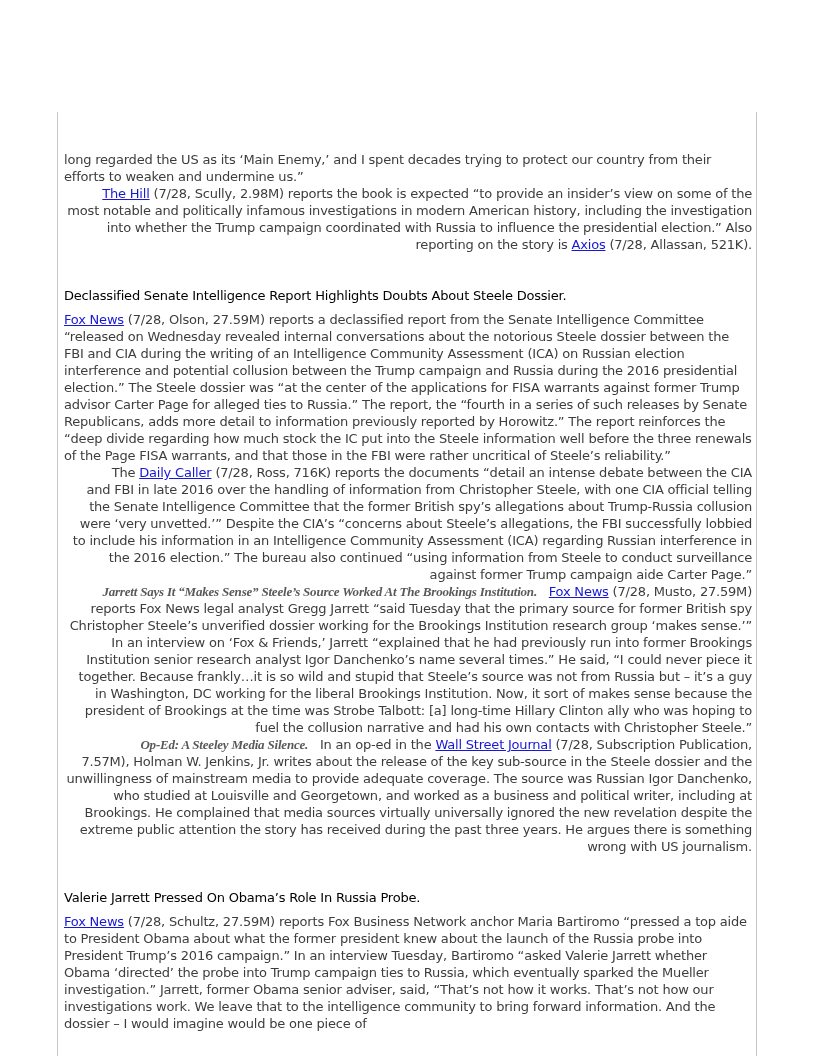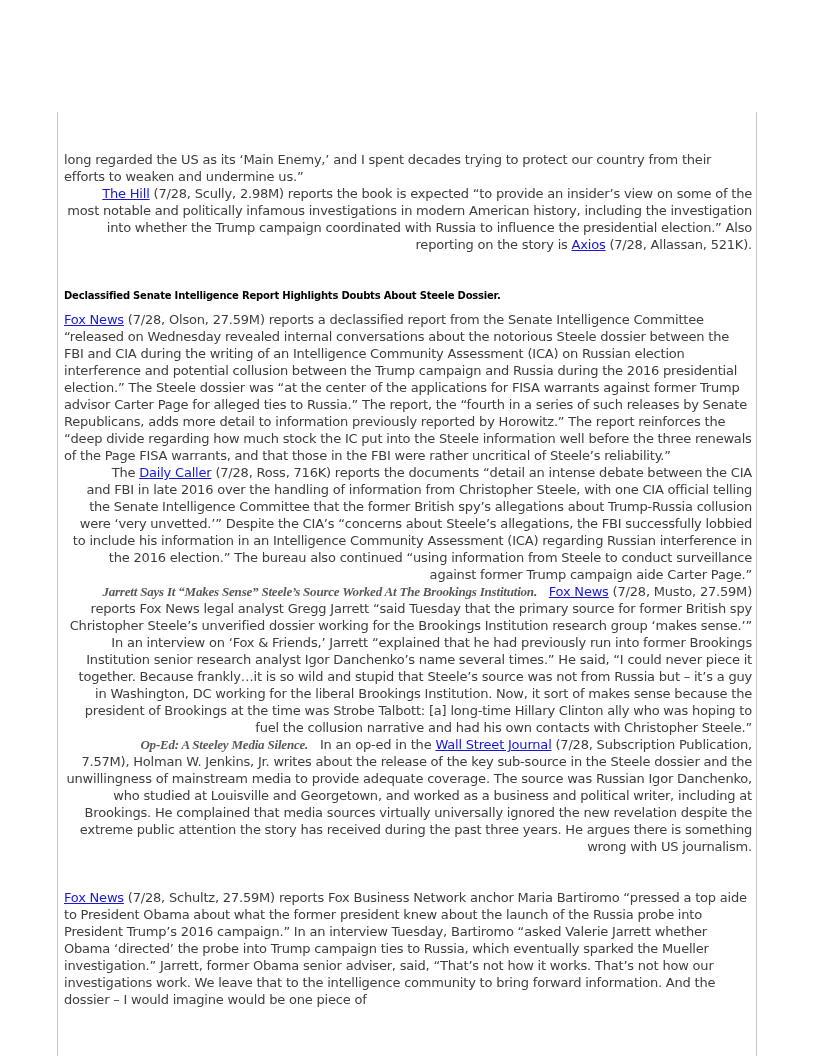--- a/index.html
+++ b/index.html
@@ -42,24 +42,24 @@
   }
   .para.indent { text-indent: 35px; text-align: right; }
   .lead {
     font-weight: bold;
     font-style: italic;
     color: var(--lead-text);
     font-family: Liberation Serif, serif;
   }
   .section-heading {
     margin: 19px 0 7px 0;
-    font-size: 10px;
+    font-size: 13px;
     line-height: 17px;
     letter-spacing: -0.2px;
-    font-weight: bold;
+    font-weight: normal;
     color: var(--heading-text);
   }
   a.doc-link {
     color: var(--link-color);
     text-decoration: underline;
     cursor: pointer;
   }
 </style>
 </head>
 <body>
@@ -74,17 +74,18 @@
 
     <section>
       <h2 class="section-heading">Declassified Senate Intelligence Report Highlights Doubts About Steele Dossier.</h2>
       <div class="para"><a href="#" class="doc-link">Fox News</a><span> (7/28, Olson, 27.59M) reports a declassified report from the Senate Intelligence Committee “released on Wednesday revealed internal conversations about the notorious Steele dossier between the FBI and CIA during the writing of an Intelligence Community Assessment (ICA) on Russian election interference and potential collusion between the Trump campaign and Russia during the 2016 presidential election.” The Steele dossier was “at the center of the applications for FISA warrants against former Trump advisor Carter Page for alleged ties to Russia.” The report, the “fourth in a series of such releases by Senate Republicans, adds more detail to information previously reported by Horowitz.” The report reinforces the “deep divide regarding how much stock the IC put into the Steele information well before the three renewals of the Page FISA warrants, and that those in the FBI were rather uncritical of Steele’s reliability.”</span></div>
       <div class="para indent"><span>The </span><a href="#" class="doc-link">Daily Caller</a><span> (7/28, Ross, 716K) reports the documents “detail an intense debate between the CIA and FBI in late 2016 over the handling of information from Christopher Steele, with one CIA official telling the Senate Intelligence Committee that the former British spy’s allegations about Trump-Russia collusion were ‘very unvetted.’” Despite the CIA’s “concerns about Steele’s allegations, the FBI successfully lobbied to include his information in an Intelligence Community Assessment (ICA) regarding Russian interference in the 2016 election.” The bureau also continued “using information from Steele to conduct surveillance against former Trump campaign aide Carter Page.”</span></div>
       <div class="para indent"><span class="lead">Jarrett Says It “Makes Sense” Steele’s Source Worked At The Brookings Institution.</span><span>   </span><a href="#" class="doc-link">Fox News</a><span> (7/28, Musto, 27.59M) reports Fox News legal analyst Gregg Jarrett “said Tuesday that the primary source for former British spy Christopher Steele’s unverified dossier working for the Brookings Institution research group ‘makes sense.’” In an interview on ‘Fox &amp; Friends,’ Jarrett “explained that he had previously run into former Brookings Institution senior research analyst Igor Danchenko’s name several times.” He said, “I could never piece it together. Because frankly…it is so wild and stupid that Steele’s source was not from Russia but – it’s a guy in Washington, DC working for the liberal Brookings Institution. Now, it sort of makes sense because the president of Brookings at the time was Strobe Talbott: [a] long-time Hillary Clinton ally who was hoping to fuel the collusion narrative and had his own contacts with Christopher Steele.”</span></div>
       <div class="para indent"><span class="lead">Op-Ed: A Steeley Media Silence.</span><span>   In an op-ed in the </span><a href="#" class="doc-link">Wall Street Journal</a><span> (7/28, Subscription Publication, 7.57M), Holman W. Jenkins, Jr. writes about the release of the key sub-source in the Steele dossier and the unwillingness of mainstream media to provide adequate coverage. The source was Russian Igor Danchenko, who studied at Louisville and Georgetown, and worked as a business and political writer, including at Brookings. He complained that media sources virtually universally ignored the new revelation despite the extreme public attention the story has received during the past three years. He argues there is something wrong with US journalism.</span></div>
     </section>
 
     <section>
+      <h2 class="section-heading">Valerie Jarrett Pressed On Obama’s Role In Russia Probe.</h2>
       <div class="para"><a href="#" class="doc-link">Fox News</a><span> (7/28, Schultz, 27.59M) reports Fox Business Network anchor Maria Bartiromo “pressed a top aide to President Obama about what the former president knew about the launch of the Russia probe into President Trump’s 2016 campaign.” In an interview Tuesday, Bartiromo “asked Valerie Jarrett whether Obama ‘directed’ the probe into Trump campaign ties to Russia, which eventually sparked the Mueller investigation.” Jarrett, former Obama senior adviser, said, “That’s not how it works. That’s not how our investigations work. We leave that to the intelligence community to bring forward information. And the dossier – I would imagine would be one piece of</span></div>
     </section>
 
   </div>
 </div>
 
 </body></html>

